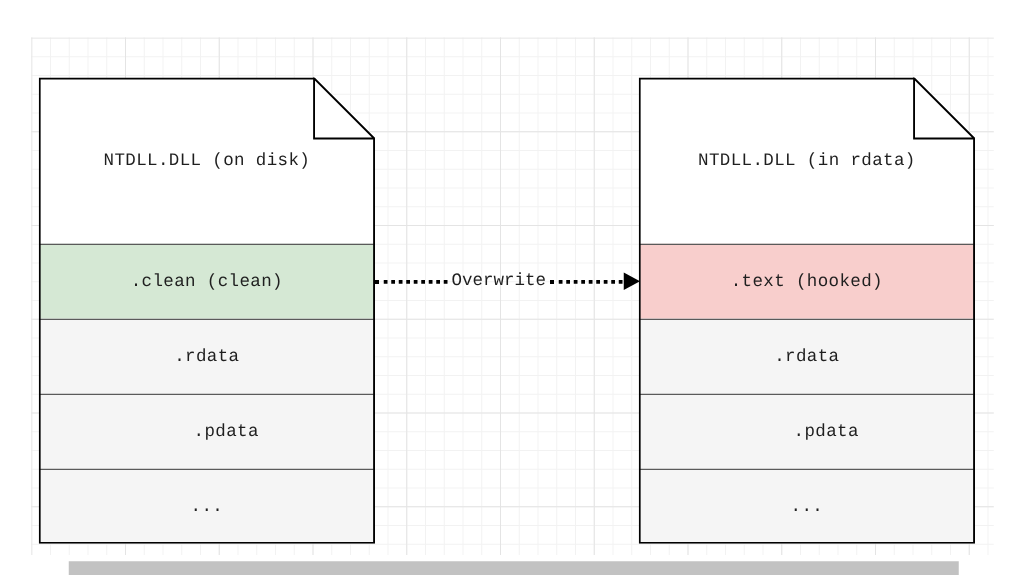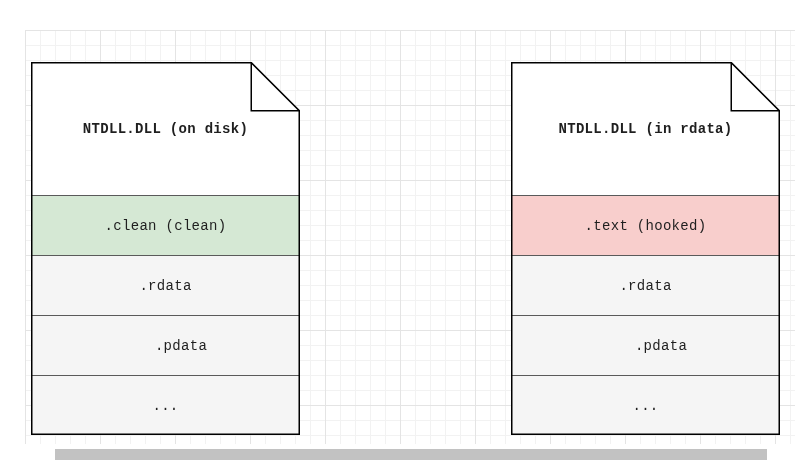--- a/index.html
+++ b/index.html
@@ -46,21 +46,20 @@
     position: absolute;
     left: 1px; right: 1px;
     top: 0; height: 133px;
     z-index: 1;
     display: flex;
     align-items: center;
     justify-content: center;
     font-size: 14px;
     color: #1f1f1f;
     letter-spacing: .3px;
-    font-weight: bold;
   }
   .section-row {
     position: absolute;
     left: 1px; right: 1px;
     height: 60px;
     z-index: 1;
     border-top: 1px solid #5a5a5a;
     display: flex;
     align-items: center;
     justify-content: center;
@@ -121,20 +120,26 @@
     <div class="section-row row-0" style="background: rgb(213, 232, 212);">.clean (clean)</div>
     <div class="section-row row-1" style="background: rgb(245, 245, 245);">.rdata</div>
     <div class="section-row row-2" style="background: rgb(245, 245, 245);">.pdata</div>
     <div class="section-row row-3" style="background: rgb(245, 245, 245);">...</div>
     <svg class="doc-edge" viewBox="0 0 269 373">
       <path d="M0.75,0.75 L220.25,0.75 L268.25,48.75 L268.25,372.25 L0.75,372.25 Z" fill="none" stroke="#000000" stroke-width="1.5"></path>
       <path d="M220.25,0.75 L220.25,48.75 L268.25,48.75 Z" fill="#ffffff" stroke="#000000" stroke-width="1.5"></path>
     </svg>
   </div>
 
+  <div class="arrow">
+    <div class="dash"></div>
+    <div class="arrow-label">Overwrite</div>
+    <div class="dash"></div>
+    <div class="arrow-head"></div>
+  </div>
 
   <div class="doc doc-right">
     <svg class="doc-bg" viewBox="0 0 269 373">
       <path d="M0.75,0.75 L220.25,0.75 L268.25,48.75 L268.25,372.25 L0.75,372.25 Z" fill="#ffffff"></path>
     </svg>
     <div class="doc-title">NTDLL.DLL (in rdata)</div>
     <div class="section-row row-0" style="background: rgb(248, 206, 204);">.text (hooked)</div>
     <div class="section-row row-1" style="background: rgb(245, 245, 245);">.rdata</div>
     <div class="section-row row-2" style="background: rgb(245, 245, 245);">.pdata</div>
     <div class="section-row row-3" style="background: rgb(245, 245, 245);">...</div>

